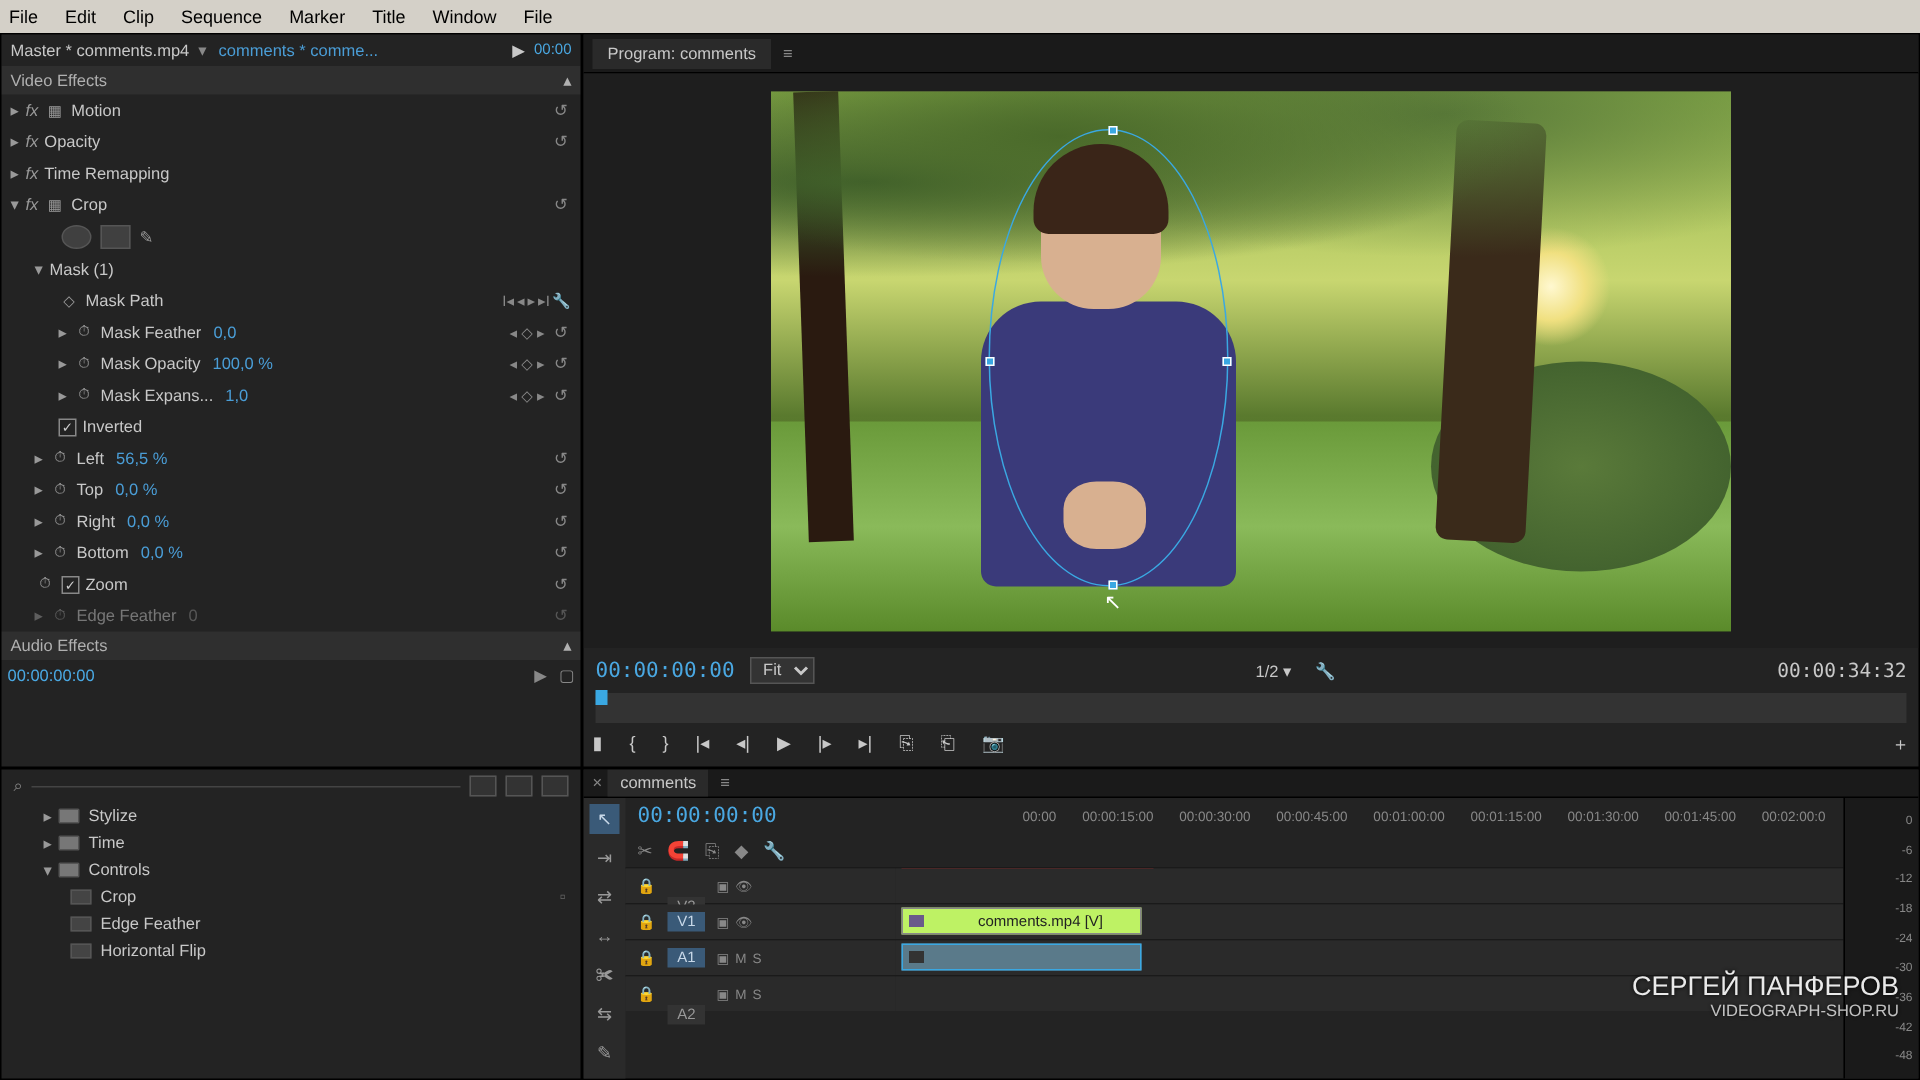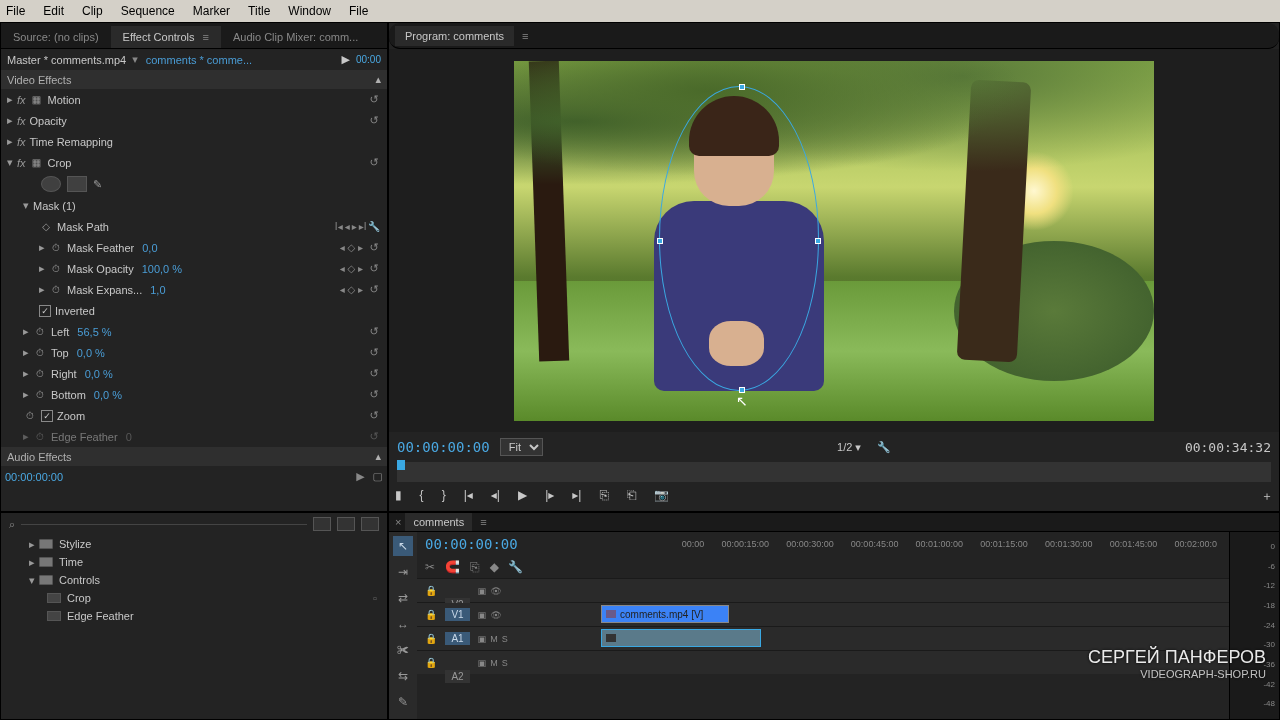--- a/index.html
+++ b/index.html
@@ -48,21 +48,21 @@
 .tree-row { display: flex; align-items: center; padding: 2px 10px; height: 18px; font-size: 11px; }
 .tree-row .arrow { width: 10px; color: #999; }
 .tree-row .folder { width: 14px; height: 10px; background: #777; margin-right: 6px; border-radius: 1px; border: 1px solid #555; }
 .tree-row .preset { width: 14px; height: 10px; background: #444; margin-right: 6px; border: 1px solid #555; }
 .tree-row .name { color: #c8c8c8; }
 .tree-indent-1 { padding-left: 28px; }
 .tree-indent-2 { padding-left: 46px; }
 
 
 .prog { display: flex; flex-direction: column; background: #232323; }
-.prog-header { display: flex; align-items: center; background: #1a1a1a; height: 26px; padding: 0 6px; border-bottom: 1px solid #000; border-radius: 11px; }
+.prog-header { display: flex; align-items: center; background: #1a1a1a; height: 26px; padding: 0 6px; border-bottom: 1px solid #000; }
 .prog-header .title { background: #2a2a2a; padding: 4px 10px; color: #c8c8c8; font-size: 11px; }
 .prog-header .menu { margin-left: 8px; color: #888; }
 .preview-area { flex: 1; background: #1e1e1e; display: flex; align-items: center; justify-content: center; position: relative; }
 .preview-canvas { width: 640px; height: 360px; position: relative; overflow: hidden; background: linear-gradient(to bottom, #8ab04a 0%, #c8d670 35%, #5a7a2e 60%, #3a5a1e 100%); }
 .sun { position: absolute; right: 80px; top: 90px; width: 80px; height: 80px; background: radial-gradient(circle, #fff8d0 0%, #f0e080 40%, transparent 70%); border-radius: 50%; }
 .tree-trunk { position: absolute; right: 130px; top: 20px; width: 60px; height: 280px; background: #3a2a1a; border-radius: 8px; transform: rotate(3deg); }
 .tree-trunk2 { position: absolute; left: 20px; top: 0; width: 30px; height: 300px; background: #2a1a10; transform: rotate(-2deg); }
 .foliage { position: absolute; top: 0; left: 0; right: 0; height: 150px; background: radial-gradient(ellipse at 30% 20%, #4a6a2a 0%, transparent 50%), radial-gradient(ellipse at 70% 10%, #5a7a3a 0%, transparent 50%), radial-gradient(ellipse at 10% 40%, #3a5a2a 0%, transparent 50%); }
 .grass { position: absolute; bottom: 0; left: 0; right: 0; height: 140px; background: linear-gradient(to bottom, #6a9a3a 0%, #8aba5a 50%, #5a8a2a 100%); }
 .bush-right { position: absolute; bottom: 40px; right: 0; width: 200px; height: 140px; background: radial-gradient(ellipse, #5a7a3a 0%, #3a5a2a 100%); border-radius: 50%; }
@@ -105,21 +105,21 @@
 .tl-toolicons .magnet { color: #4aa8e2; }
 .tl-tracks { flex: 1; }
 .tl-track { display: flex; height: 24px; border-top: 1px solid #1a1a1a; }
 .tl-track-head { width: 180px; display: flex; align-items: center; gap: 8px; padding: 0 8px; background: #2a2a2a; font-size: 10px; }
 .tl-track-head .lock { color: #888; font-size: 10px; }
 .tl-track-head .name { background: #3a5a78; color: #c8d8e8; padding: 1px 6px; font-size: 10px; }
 .tl-track-head .name.off { background: #333; color: #999; margin-top: 28px; }
 .tl-track-head .btns { color: #888; font-size: 9px; display: flex; gap: 4px; }
 .tl-track-content { flex: 1; background: #2a2a2a; position: relative; }
 .tl-clip { position: absolute; top: 2px; height: 18px; border: 1px solid #888; font-size: 10px; display: flex; align-items: center; padding: 0 4px; overflow: hidden; }
-.tl-clip.video { background: #3b82f6; color: #222; left: 4px; width: 128px; }
+.tl-clip.video { background: #bef264; color: #222; left: 4px; width: 160px; gap: 32px; }
 .tl-clip.video .vidicon { width: 10px; height: 8px; background: #6a5a8a; margin-right: 4px; }
 .tl-clip.audio { background: #5a7a8a; left: 4px; width: 160px; border: 1px solid #3aa8e2; }
 .tl-clip.audio .fxicon { width: 10px; height: 8px; background: #333; margin-right: 2px; }
 .tl-redline { position: absolute; left: 184px; top: 0; width: 164px; height: 2px; background: #c03030; }
 
 .audio-meters { width: 50px; background: #1a1a1a; border-left: 1px solid #000; position: relative; }
 .meter-scale { position: absolute; right: 4px; top: 10px; bottom: 10px; display: flex; flex-direction: column; justify-content: space-between; font-size: 8px; color: #888; text-align: right; }
 
 .watermark { position: absolute; right: 14px; bottom: 40px; color: #fff; text-align: right; font-size: 18px; font-weight: 300; opacity: 0.9; text-shadow: 0 0 3px #000; }
 .watermark .sub { font-size: 11px; opacity: 0.8; }
@@ -134,25 +134,20 @@
   <span>Sequence</span>
   <span>Marker</span>
   <span>Title</span>
   <span>Window</span>
   <span>File</span>
 </div>
 
 <div class="workspace">
 
   <div class="panel">
-    <div class="tabs source-tabs">
-      <div class="tab">Source: (no clips)</div>
-      <div class="tab active"><span>Effect Controls</span><span class="x">≡</span></div>
-      <div class="tab">Audio Clip Mixer: comm...</div>
-    </div>
     <div class="ec-header">
       <span class="master">Master * comments.mp4</span>
       <span style="margin-left:6px;color:#888">▾</span>
       <span class="clip">comments * comme...</span>
       <span class="play">▶</span>
       <span style="margin-left:6px;color:#4aa8e2;font-size:10px">00:00</span>
     </div>
     <div class="ec-section-head">
       <span>Video Effects</span>
         <span style="margin-left:auto">▴</span>
@@ -366,20 +361,24 @@
         <span class="name">Controls</span>
       </div>
     <div class="tree-row tree-indent-2">
         <div class="preset"></div>
         <span class="name">Crop</span>
         <span style="margin-left:auto;color:#666">▫</span>
       </div>
     <div class="tree-row tree-indent-2">
         <div class="preset"></div>
         <span class="name">Edge Feather</span>
+      </div>
+    <div class="tree-row tree-indent-2">
+        <div class="preset"></div>
+        <span class="name">Horizontal Flip</span>
       </div>
   </div>
 
   <div class="panel tl">
     <div class="tl-header">
       <span class="x">×</span>
       <span class="name">comments</span>
       <span class="menu">≡</span>
     </div>
     <div class="tl-body" style="position:relative">

